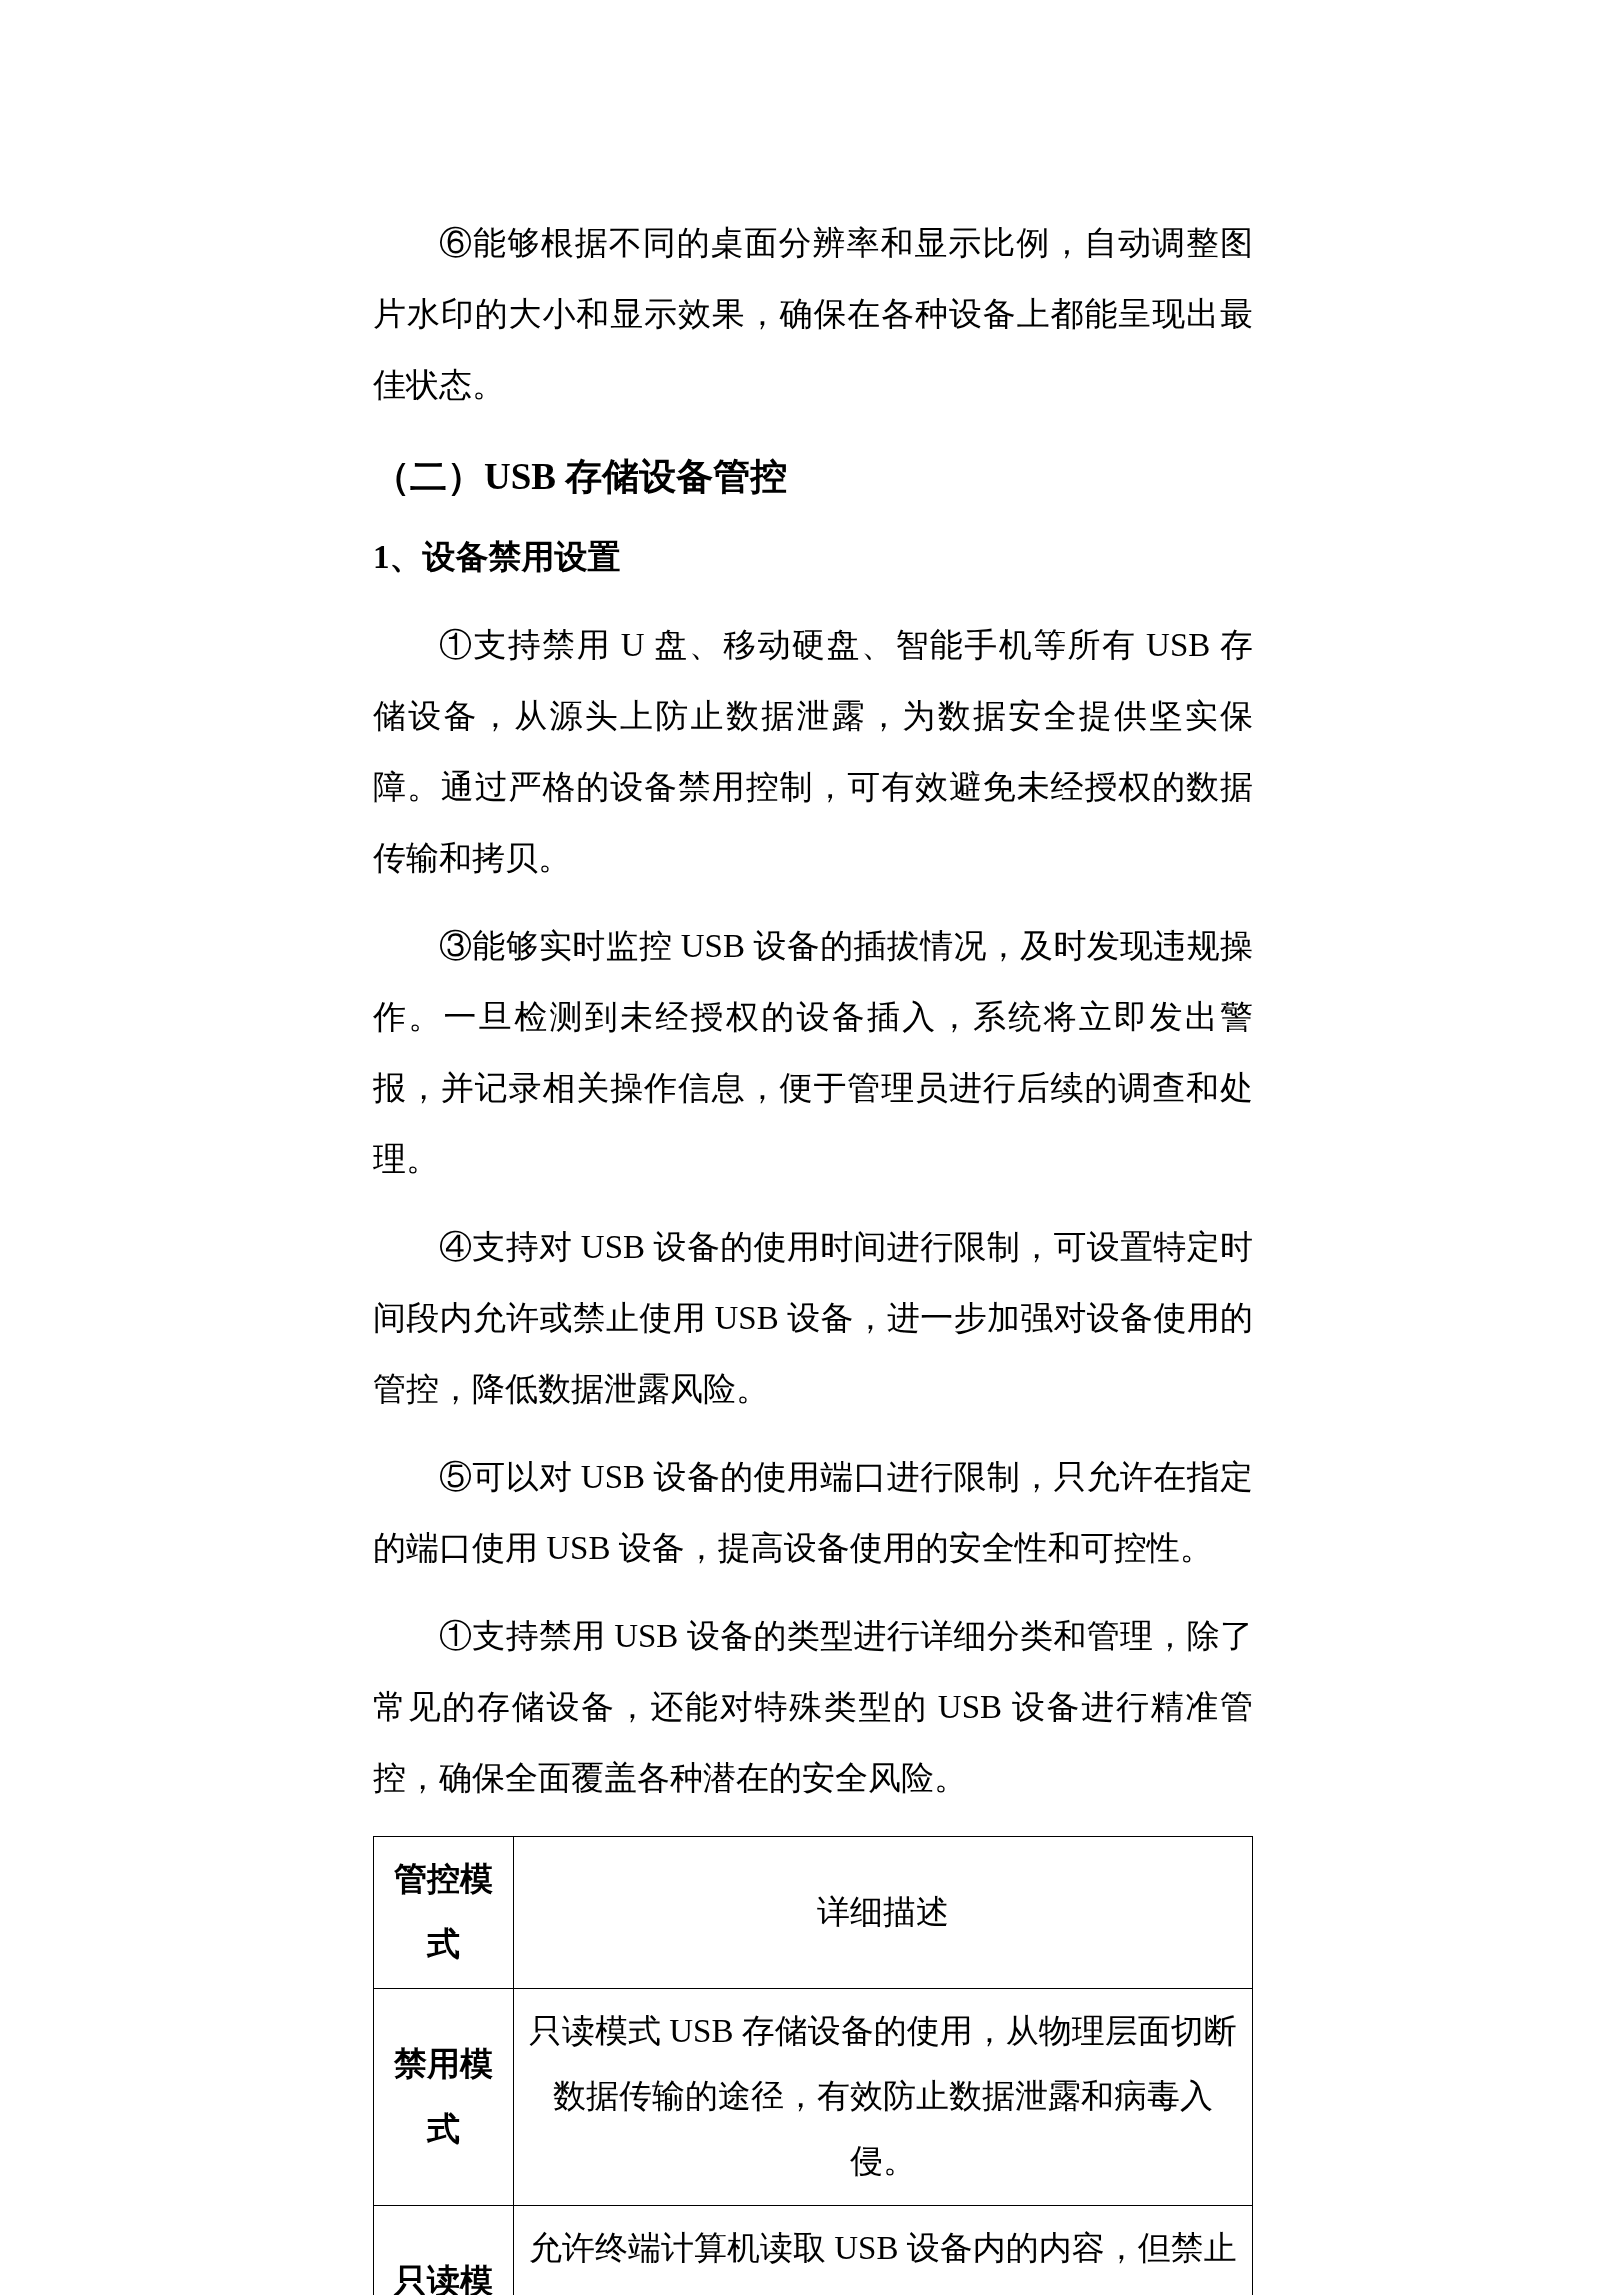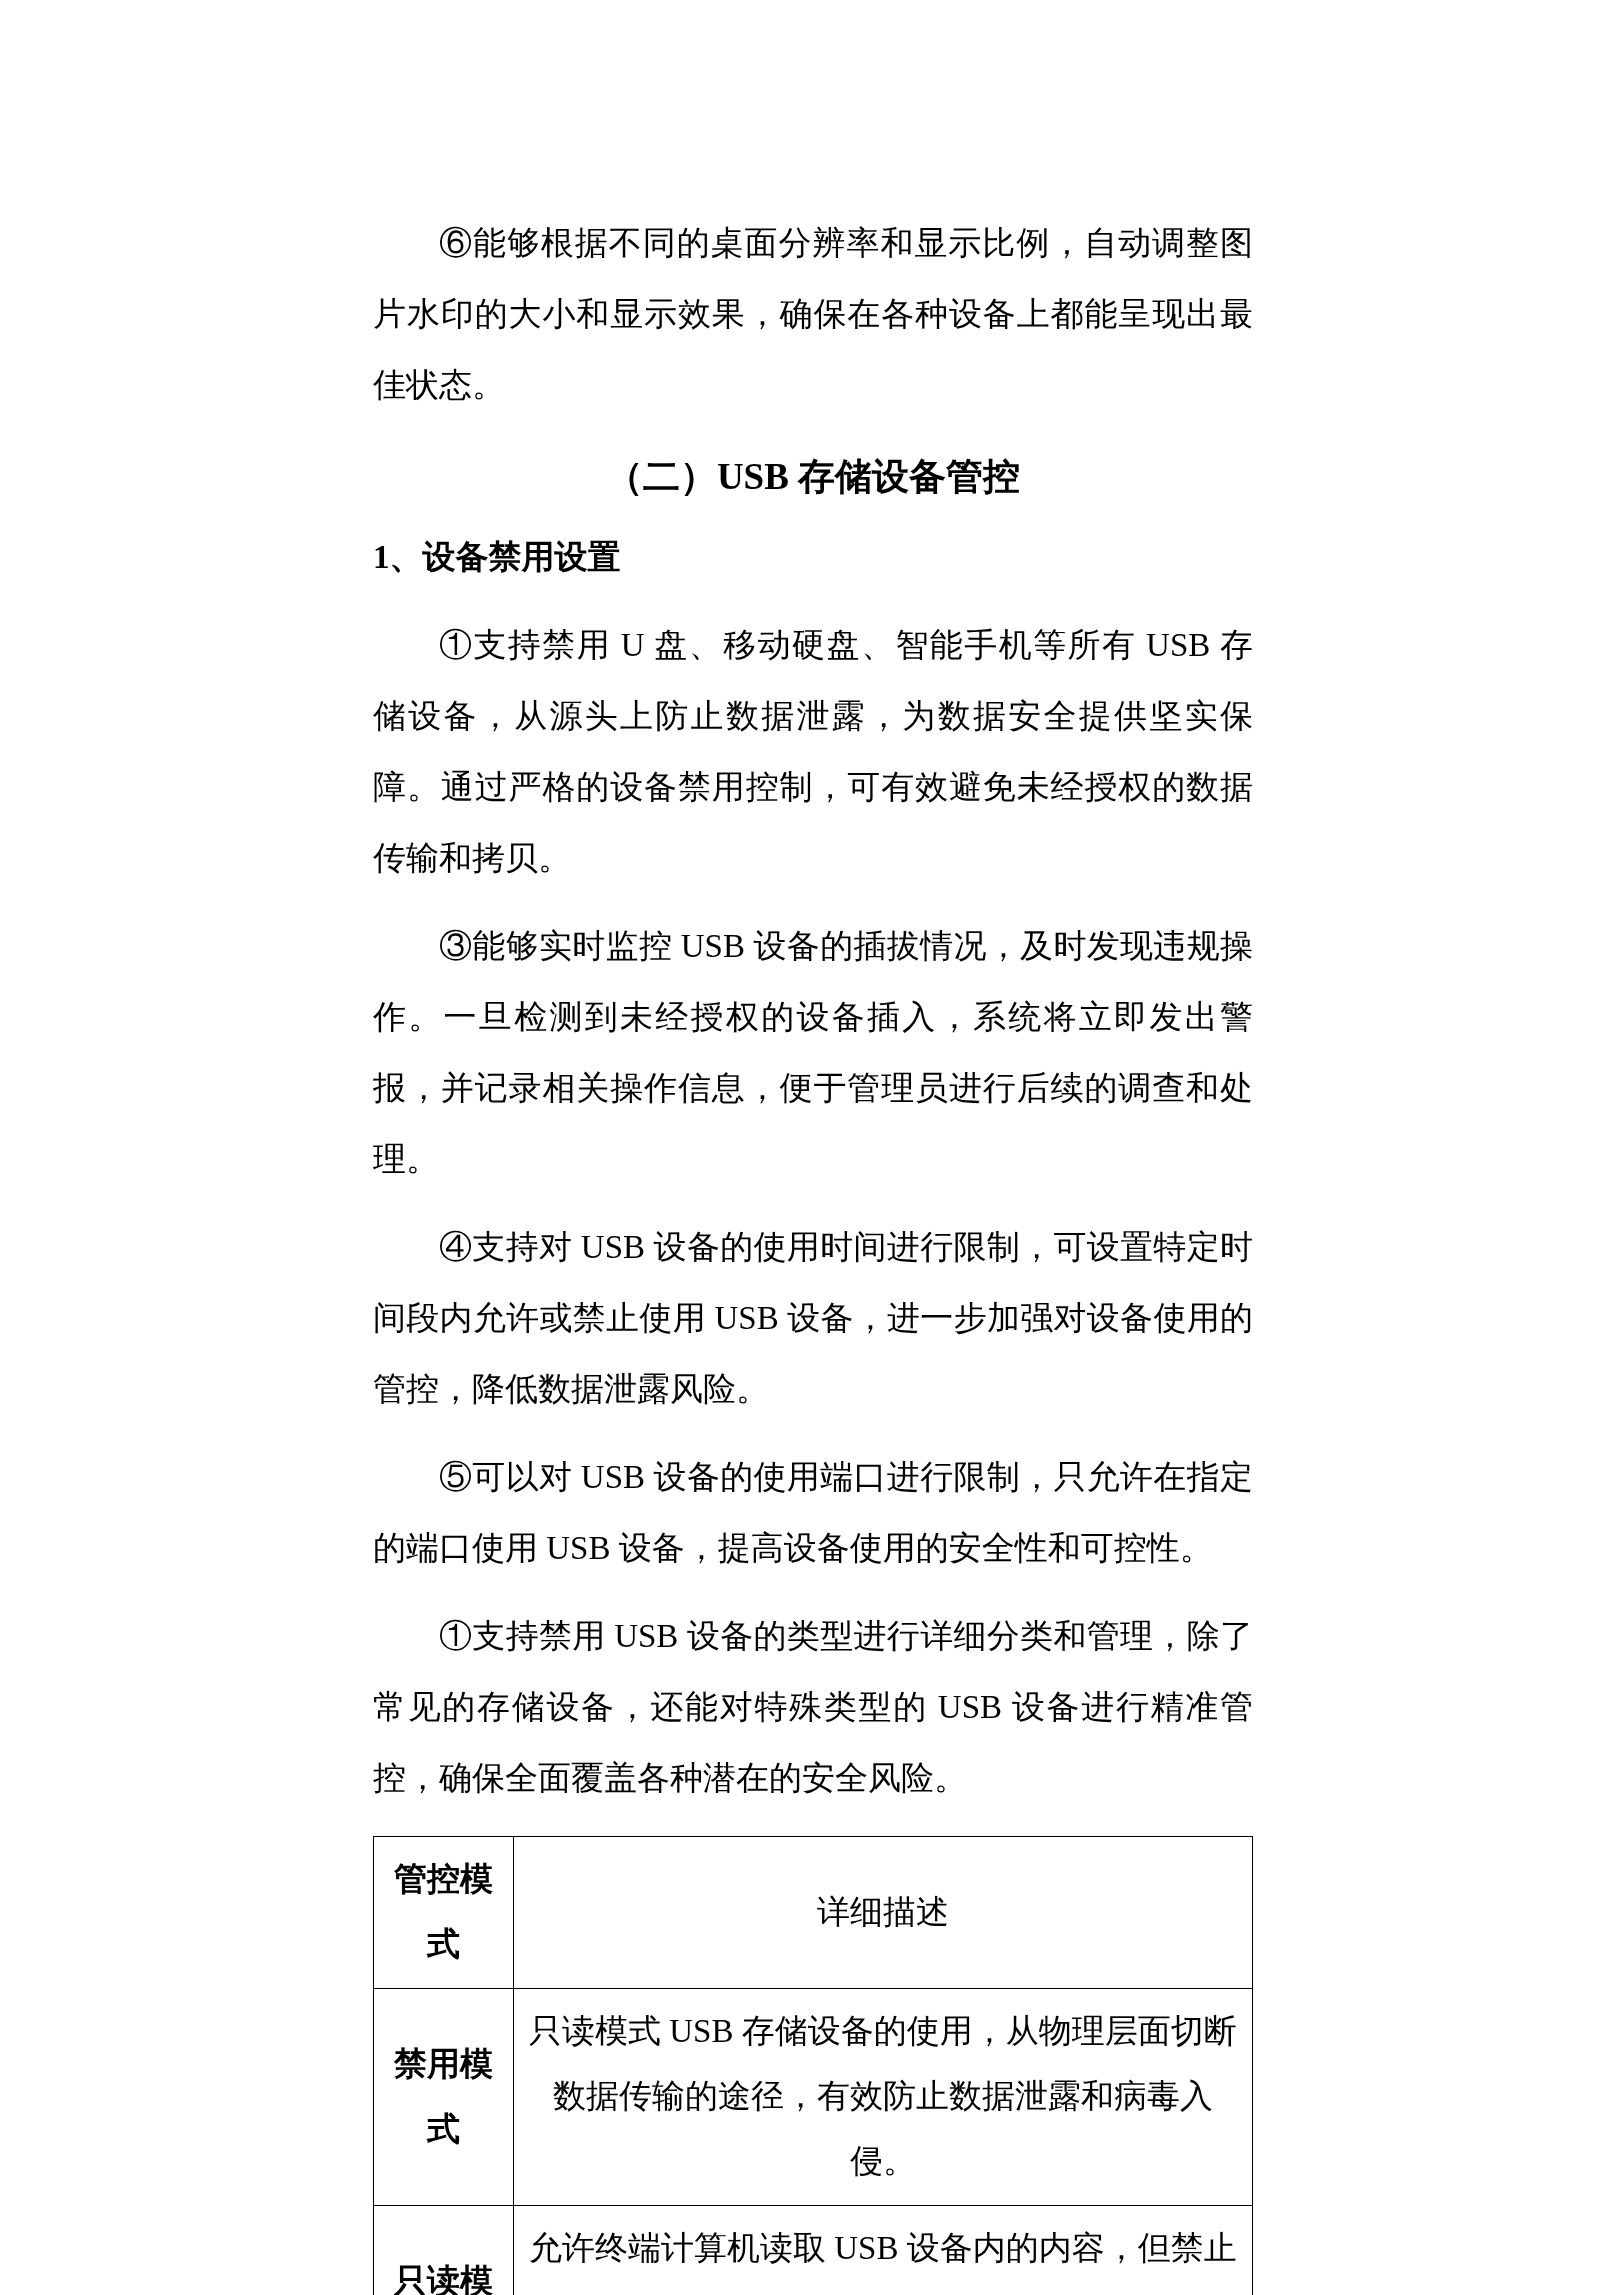--- a/index.html
+++ b/index.html
@@ -26,21 +26,20 @@
     word-break: break-all;
   }
   .para.indent {
     text-indent: 2em;
   }
   .heading {
     font-size: 37px;
     font-weight: bold;
     line-height: 72px;
     margin: 19.6px 0 9.2px 0;
-    text-align: center;
   }
   .subheading {
     font-size: 33px;
     font-weight: bold;
     line-height: 71px;
     margin: 0 0 17px 0;
   }
   .subheading.second {
     margin-top: 15.7px;
   }

